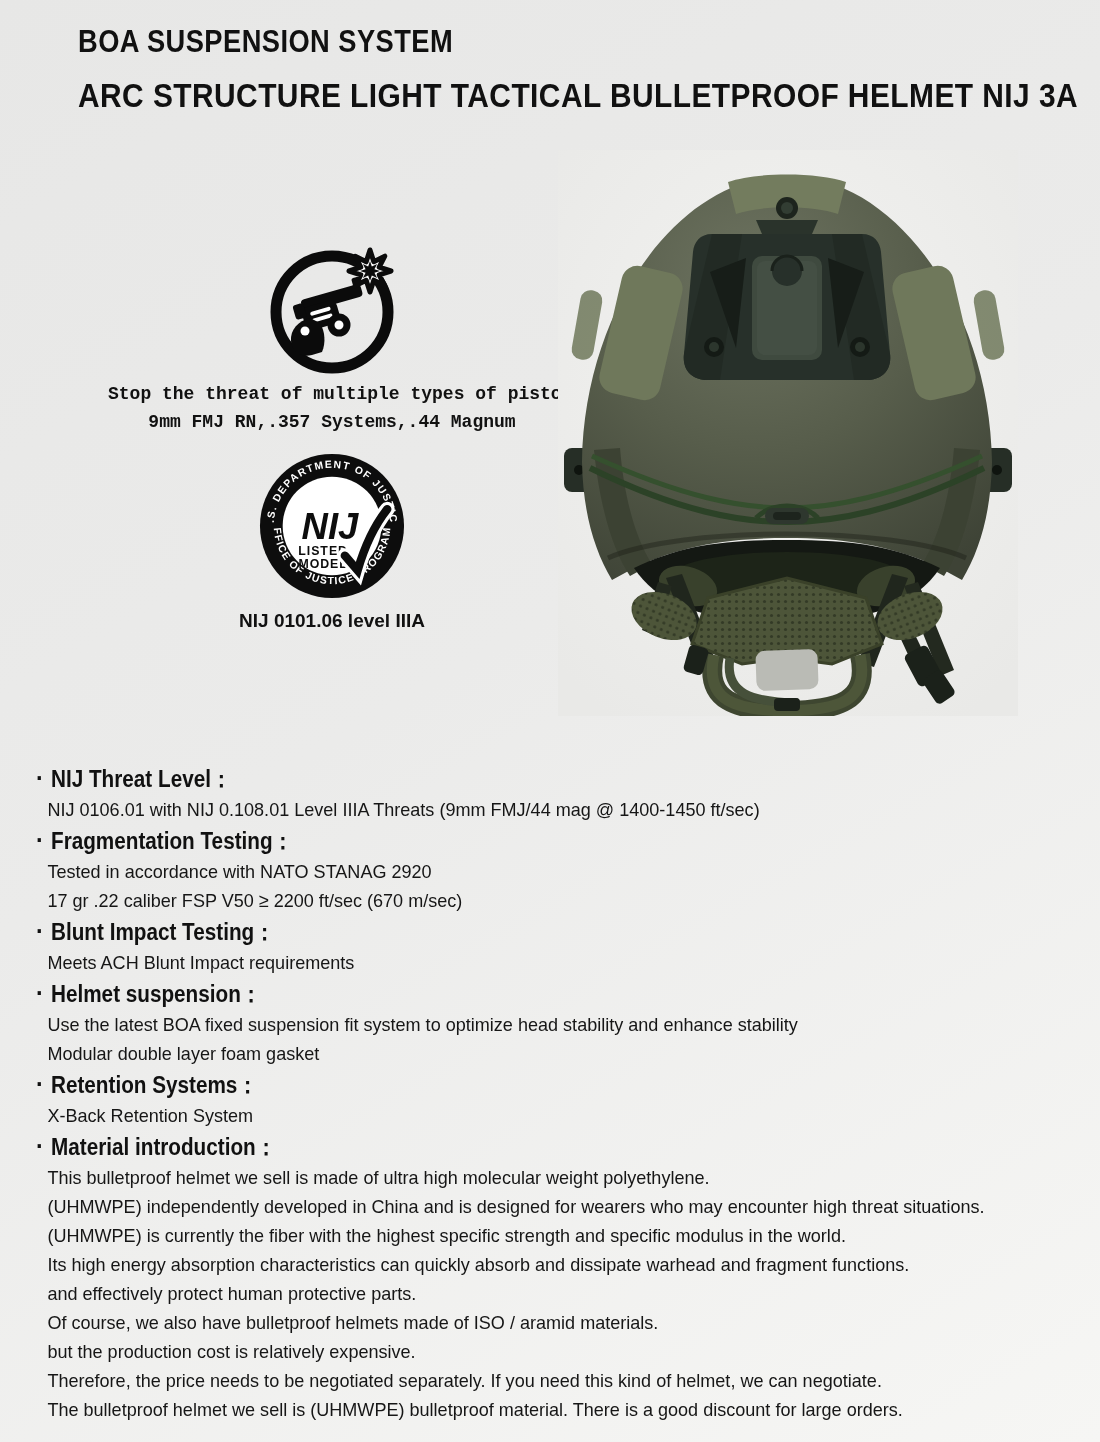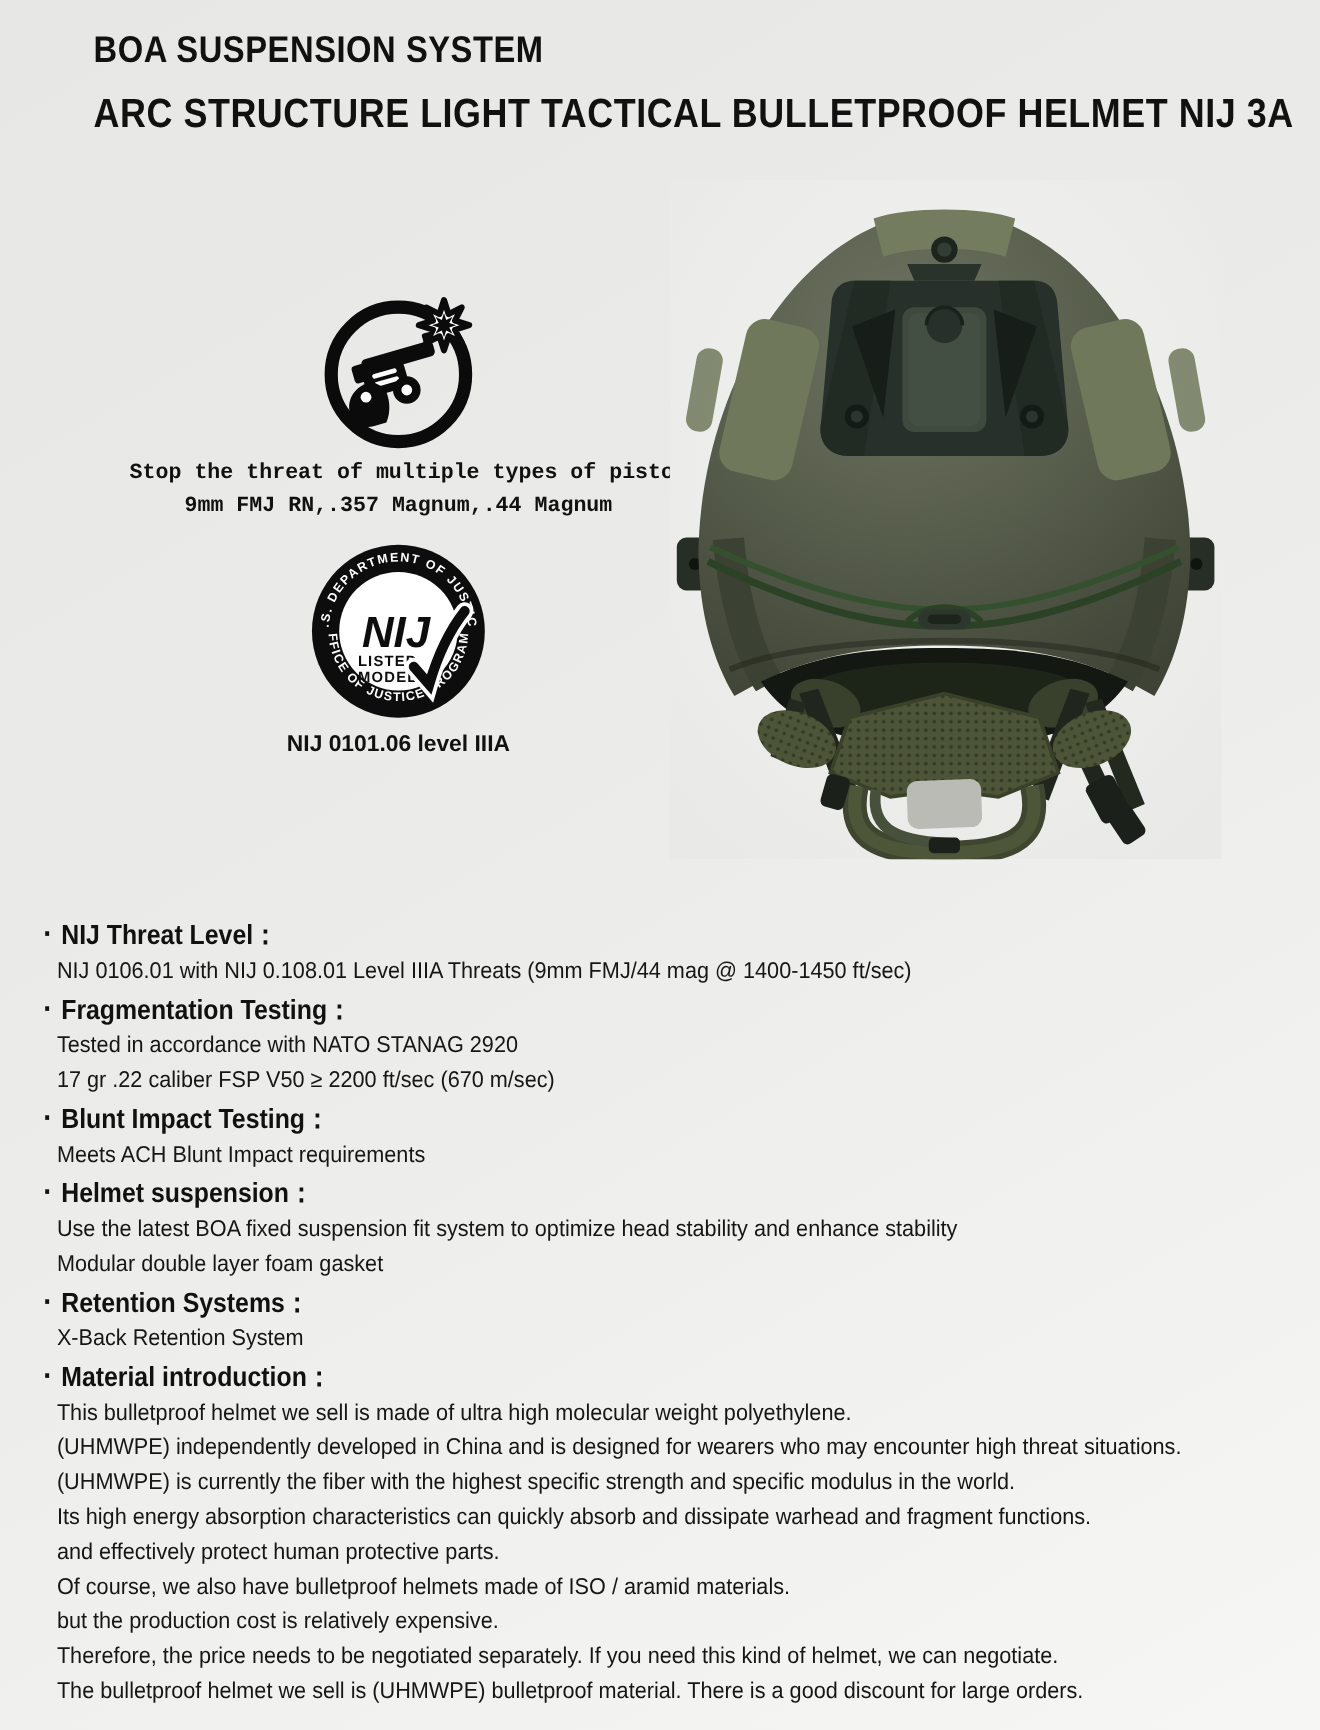--- a/index.html
+++ b/index.html
@@ -64,21 +64,21 @@
           <circle cx="77" cy="85" r="8" fill="#ffffff" stroke="#0b0b0b" stroke-width="7"></circle>
         </g>
         <g>
           <polygon points="108,10 111.8,21.8 122.8,16.2 117.2,27.2 129,31 117.2,34.8 122.8,45.8 111.8,40.2 108,52 104.2,40.2 93.2,45.8 98.8,34.8 87,31 98.8,27.2 93.2,16.2 104.2,21.8" fill="#ffffff" stroke="#0b0b0b" stroke-width="5" stroke-linejoin="round"></polygon>
           <polygon points="108,10 111.8,21.8 122.8,16.2 117.2,27.2 129,31 117.2,34.8 122.8,45.8 111.8,40.2 108,52 104.2,40.2 93.2,45.8 98.8,34.8 87,31 98.8,27.2 93.2,16.2 104.2,21.8" fill="#0b0b0b" transform="translate(108 31) scale(0.48) translate(-108 -31)"></polygon>
         </g>
       </svg>
     </div>
 
     <div class="cap">Stop the threat of multiple types of pistols</div>
-    <div class="cap">9mm FMJ RN,.357 Magnum,.44 Magnum</div>
+    <div class="cap">9mm FMJ RN,.357 Systems,.44 Magnum</div>
 
     <div class="nij-wrap">
       <svg width="148" height="148" viewBox="0 0 150 150">
         <defs>
           <path id="arcTop" d="M 16 75 A 59 59 0 0 1 134 75"></path>
           <path id="arcBot" d="M 16 75 A 59 59 0 0 0 134 75"></path>
         </defs>
         <circle cx="75" cy="75" r="73" fill="#0d0d0d"></circle>
         <circle cx="75" cy="75" r="50" fill="#ffffff"></circle>
         <text font-size="10.5" font-weight="bold" fill="#ffffff" letter-spacing="1.4">

